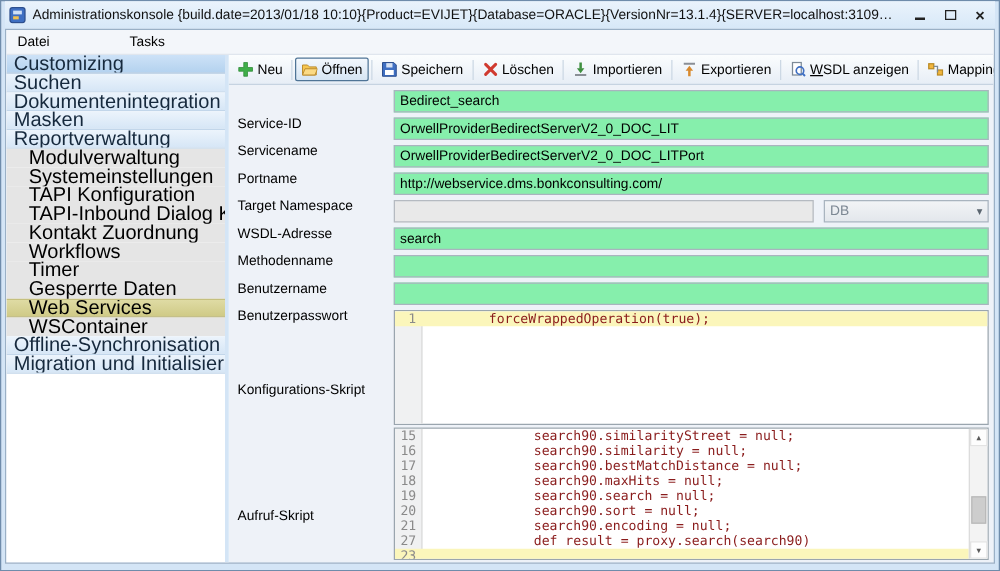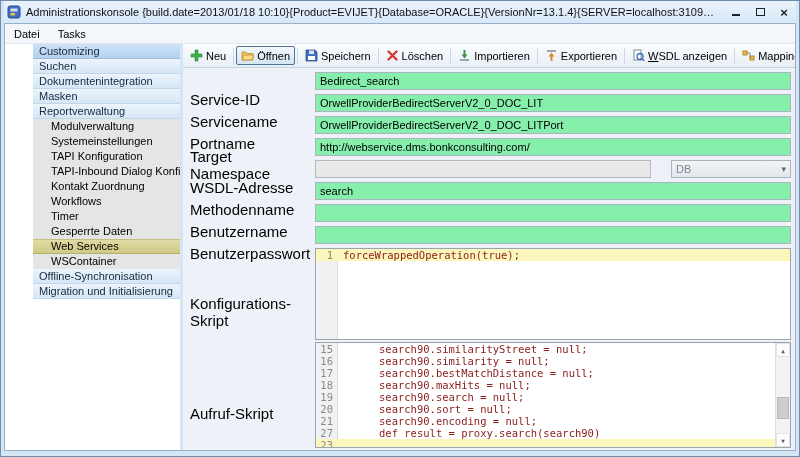--- a/index.html
+++ b/index.html
@@ -27,30 +27,29 @@
   
   .client{
     height:calc(100% - 22px);
     border:1px solid #9ab0c6;
     background:#eef2f8;
     display:flex; flex-direction:column;
     overflow:hidden;
   }
   .menubar{
     height:20px; background:#f3f6fa; border-bottom:1px solid #e0e6ee;
-    display:flex; align-items:center; font-size:11px;
+    display:flex; align-items:center; font-size:11px;gap:46px;
   }
   .menu-item{ padding:2px 9px; cursor:default; }
   .body{ flex:1; display:flex; overflow:hidden; }
   
   .sidebar{
     width:178px; flex:0 0 178px; background:#fff;
     border-right:3px solid #d4e5f6; overflow:hidden;
-    font-size:11px;
-    padding-left:28px;
+    font-size:16px;
   }
   .nav{ height:15px; line-height:15px; padding-left:6px; cursor:default;
         white-space:nowrap; overflow:hidden; color:#16293d; }
   .nav.cat{
     background:linear-gradient(#ecf4fc,#d6e6f6);
     border-bottom:1px solid #c2d6ea;
   }
   .nav.cat.first{
     background:linear-gradient(#cde2f7,#b4d2ef);
     border-bottom:1px solid #9fbcd9;
@@ -79,28 +78,28 @@
     border:1px solid #4f7496; border-radius:2px;
     background:linear-gradient(#f3f8fd,#d6e5f3);
   }
   .ticon{ width:13px; height:13px; flex:0 0 auto; }
   .tlabel{ display:inline-block; }
   .tlabel.mnemonic::first-letter{ text-decoration:underline; }
   .tb-sep{ width:1px; height:16px; background:#ccd8e4; margin:0 2px; flex:0 0 1px; }
   
   .form{ flex:1; display:flex; flex-direction:column; padding:2px 4px 2px 7px; overflow:hidden; }
   .frow{ height:22px; flex:0 0 22px; display:flex; align-items:center; }
-  .flabel{ width:125px; flex:0 0 125px; font-size:15px; color:#000;margin-top:36px; }
+  .flabel{ width:125px; flex:0 0 125px; font-size:11px; color:#000;margin-top:36px; }
   .fcontrol{ flex:1; display:flex; }
   .finput{
     width:100%; height:18px; border:1px solid #a9b4bf; background:#86efac;
     font:11px "Liberation Sans", sans-serif; padding:1px 4px; color:#000;
   }
   .finput:disabled{ background:#e9e9e9; border-color:#b5bac1; }
-  .fgroup{ flex:1; display:flex; gap:20px; }
+  .fgroup{ flex:1; display:flex; gap:8px; }
   .fgroup .finput{ width:336px; flex:0 0 336px; }
   .fselect{
     flex:1; height:18px; border:1px solid #a9b4bf;
     background:linear-gradient(#f2f4f6,#e3e7ec);
     display:flex; align-items:center; font-size:11px; color:#7c8793;
     padding:0 4px; cursor:default;
   }
   .fselect-label{ flex:1; }
   .chev{ font-size:9px; color:#5b6670; }
   
@@ -112,21 +111,21 @@
     position:relative; flex:1; background:#fff; border:1px solid #9aa5ae;
     font:10.5px "DejaVu Sans Mono", monospace; overflow:hidden;
   }
   .editor::before{
     content:""; position:absolute; left:0; top:0; bottom:0; width:21px;
     background:#f0f1f2; border-right:1px solid #dadada;
   }
   .eline{ position:relative; display:flex; line-height:12px; height:12px; }
   .eline.hl{ background:#fbf6bb; }
   .ln{ width:21px; flex:0 0 21px; text-align:right; padding-right:4px; color:#8a8a8a; }
-  .code{ padding-left:6px; color:#8a1c1c; white-space:pre; }
+  .code{ padding-left:6px; color:#8a1c1c; white-space:pre;margin-left:48px; }
   .editor.with-scroll .eline{ margin-right:15px;gap:36px; }
   
   .vscroll{
     position:absolute; right:0; top:0; bottom:0; width:15px;
     background:#f3f3f3; border-left:1px solid #dcdcdc;
     display:flex; flex-direction:column;
   }
   .sarrow{
     height:14px; flex:0 0 14px; display:flex; align-items:center; justify-content:center;
     font-size:6px; color:#5a5a5a; background:#fdfdfd; border:1px solid #e3e3e3;

